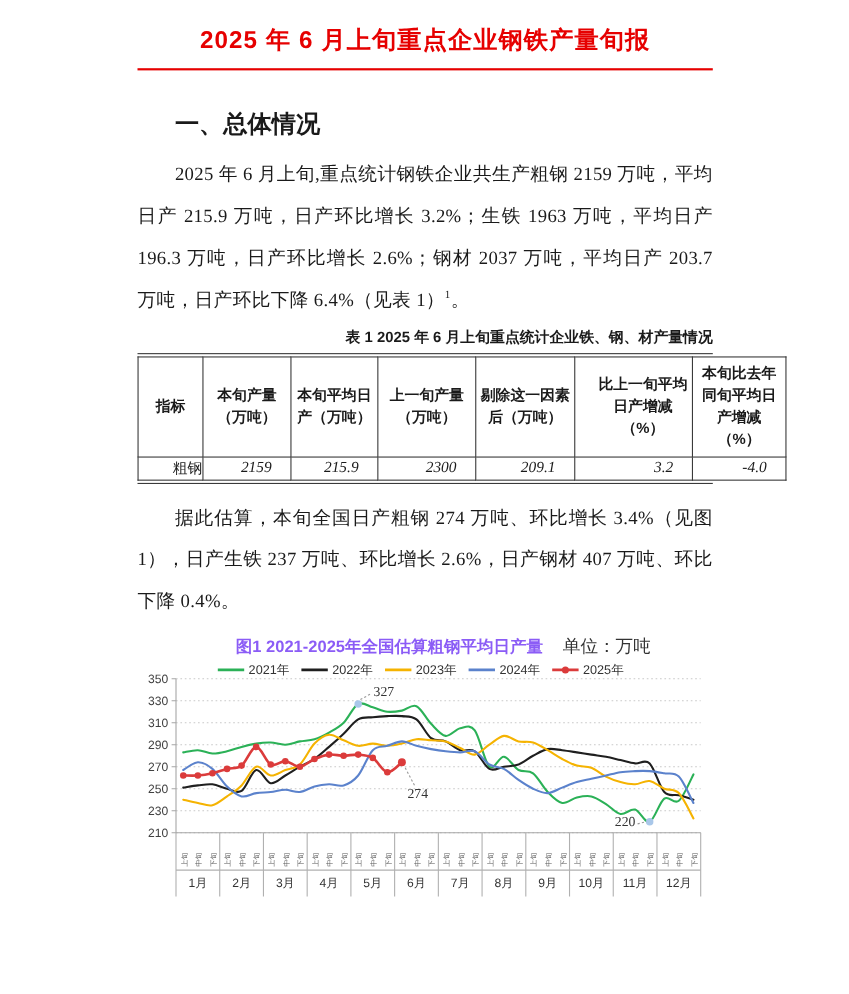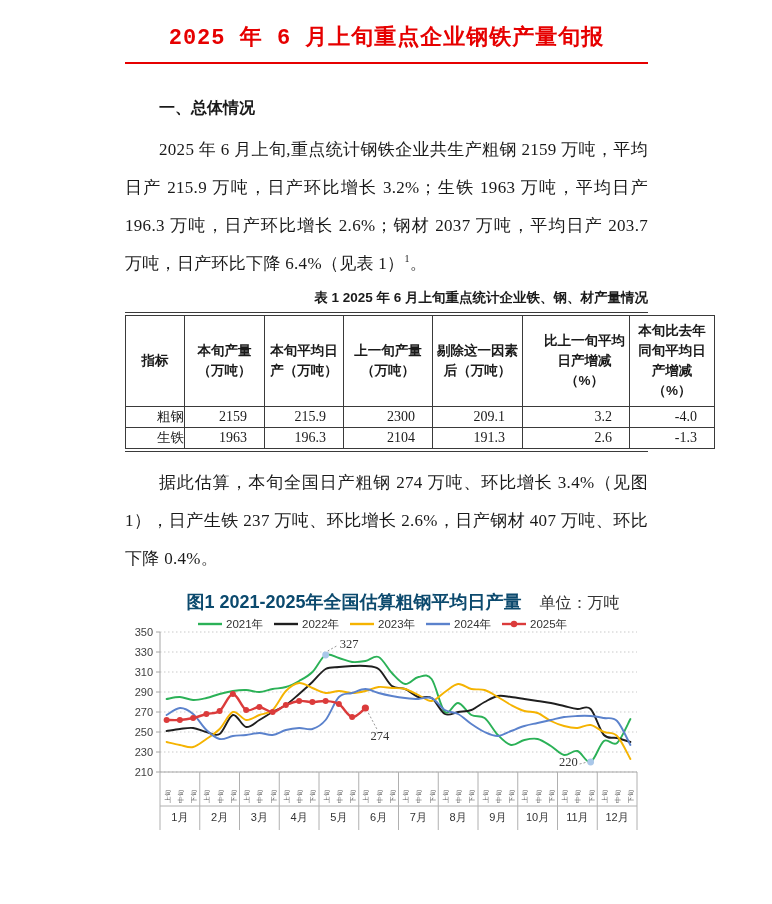--- a/index.html
+++ b/index.html
@@ -5,49 +5,49 @@
   html,body{margin:0;padding:0;}
   body{
     width:772px;height:904px;background:#ffffff;overflow:hidden;
     font-family:"Liberation Serif", serif;color:#1a1a1a;position:relative;
   }
   .page{width:772px;height:904px;position:relative;}
   .content{width:523px;margin-left:125px;}
   .doc-title{
     padding-top:22px;text-align:center;color:#e60000;
     font-size:22px;font-weight:bold;letter-spacing:1px;
-    font-family:Liberation Mono, monospace;
+    font-family:Liberation Sans, sans-serif;
   }
   .title-rule{border:none;border-top:2px solid #e60000;margin:10px 0 0 0;width:523px;}
   .section-heading{
-    margin:34px 0 0 34px;font-size:16px;font-weight:bold;
+    margin:34px 0 0 34px;font-size:22px;font-weight:bold;
     font-family:Liberation Sans, sans-serif;
   }
   .body-para{
     margin-top:12px;font-size:17px;line-height:38px;text-align:justify;
     text-indent:34px;letter-spacing:0.3px;
   }
   .body-para sup{font-size:10px;vertical-align:super;line-height:0;}
   .table-caption{
     margin-top:6px;text-align:right;font-weight:bold;font-size:13.5px;
     font-family:"Liberation Sans", sans-serif;
   }
   .table-wrap{margin-top:5px;border-top:1px solid #3a3a3a;border-bottom:1px solid #3a3a3a;padding:2px 0;}
   table.prod{
     width:100%;border-collapse:collapse;font-family:"Liberation Sans", sans-serif;
     font-size:13.5px;table-layout:fixed;
   }
   table.prod th, table.prod td{border:1px solid #3a3a3a;}
   table.prod th{font-weight:bold;text-align:center;padding:5px 3px;line-height:20px;font-size:13.5px;}
   table.prod td{padding:1px 0;height:17px;}
   table.prod td.lbl{text-align:right;}
-  table.prod td.num{text-align:right;padding-right:17px;font-family:"Liberation Serif", serif;font-size:14px;}
+  table.prod td.num{text-align:right;padding-right:17px;font-family:"Liberation Serif", serif;font-size:14px;font-style:italic;}
   .chart-block{margin:12px 0 0 3px;width:560px;font-family:"Liberation Sans", sans-serif;}
   .chart-title-row{display:flex;align-items:baseline;justify-content:center;gap:18px;width:470px;margin-left:40px;}
-  .chart-title{font-size:18px;font-weight:bold;color:#0c4a6e;}
+  .chart-title{font-size:15px;font-weight:bold;color:#8b5cf6;}
   .chart-unit{font-size:16px;color:#333;}
   #chart-svg{display:block;margin-top:2px;}
   .footnote{margin-top:10px;}
   .footnote-rule{border:none;border-top:1px solid #444;width:185px;margin:0;}
   .footnote-text{
     margin-top:5px;font-size:12.5px;line-height:17px;width:520px;text-align:justify;
   }
   .footnote-text sup{font-size:8px;vertical-align:super;line-height:0;}
 </style>
 </head>
@@ -80,29 +80,20 @@
         </thead>
         <tbody id="tbl-body">
             <tr>
               <td class="lbl">粗钢</td>
               <td class="num">2159</td>
               <td class="num">215.9</td>
               <td class="num">2300</td>
               <td class="num">209.1</td>
               <td class="num">3.2</td>
               <td class="num">-4.0</td>
-            </tr>
-            <tr>
-              <td class="lbl">生铁</td>
-              <td class="num">1963</td>
-              <td class="num">196.3</td>
-              <td class="num">2104</td>
-              <td class="num">191.3</td>
-              <td class="num">2.6</td>
-              <td class="num">-1.3</td>
             </tr>
           </tbody>
       </table>
     </div>
 
     <div class="body-para">据此估算，本旬全国日产粗钢 274 万吨、环比增长 3.4%（见图 1），日产生铁 237 万吨、环比增长 2.6%，日产钢材 407 万吨、环比下降 0.4%。</div>
 
     <div class="chart-block">
       <div class="chart-title-row">
         <span class="chart-title">图1 2021-2025年全国估算粗钢平均日产量</span>

